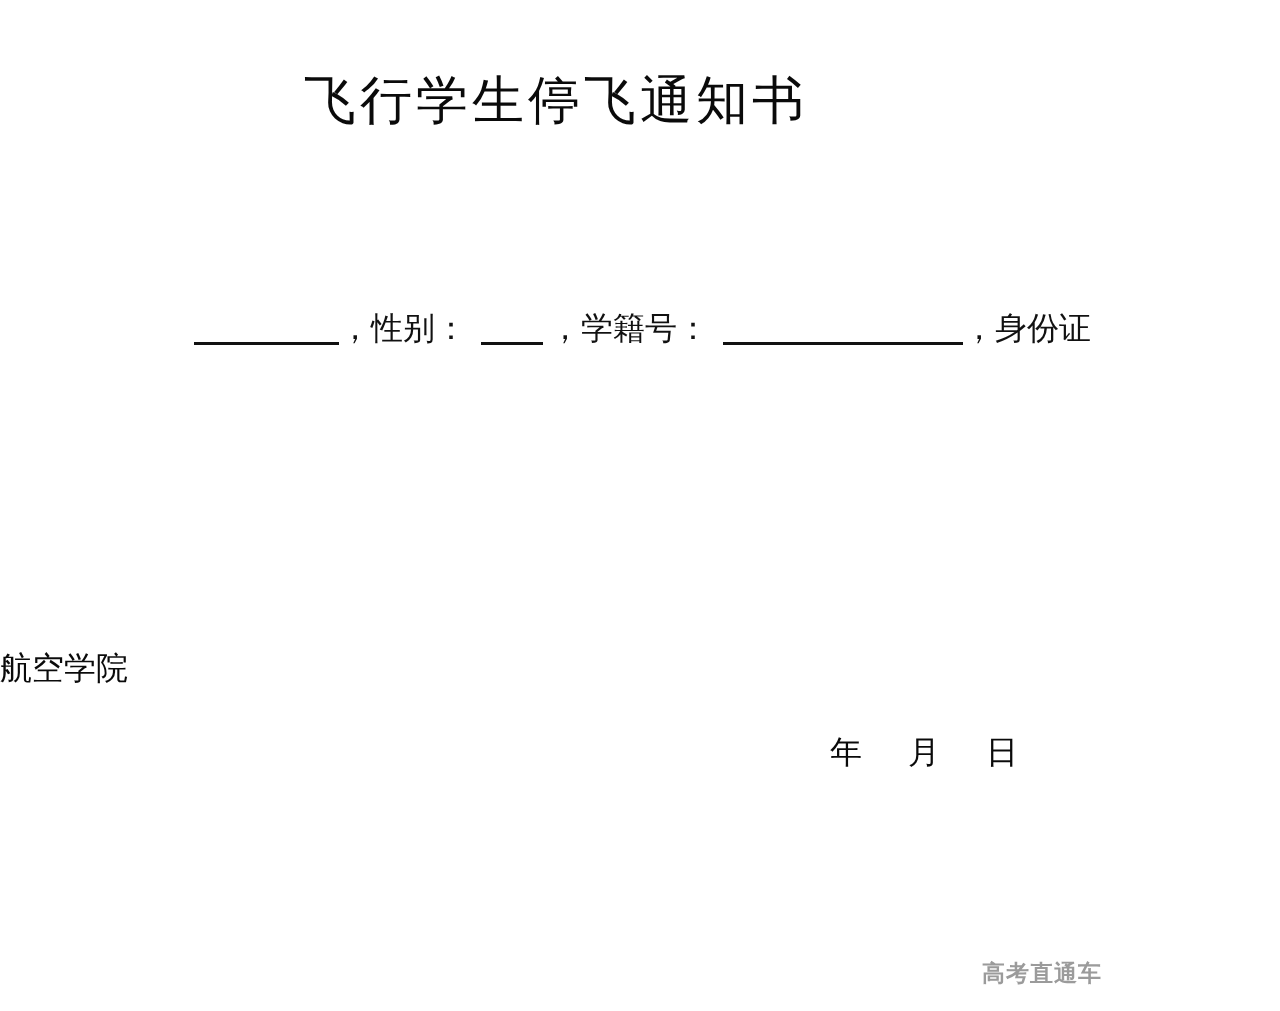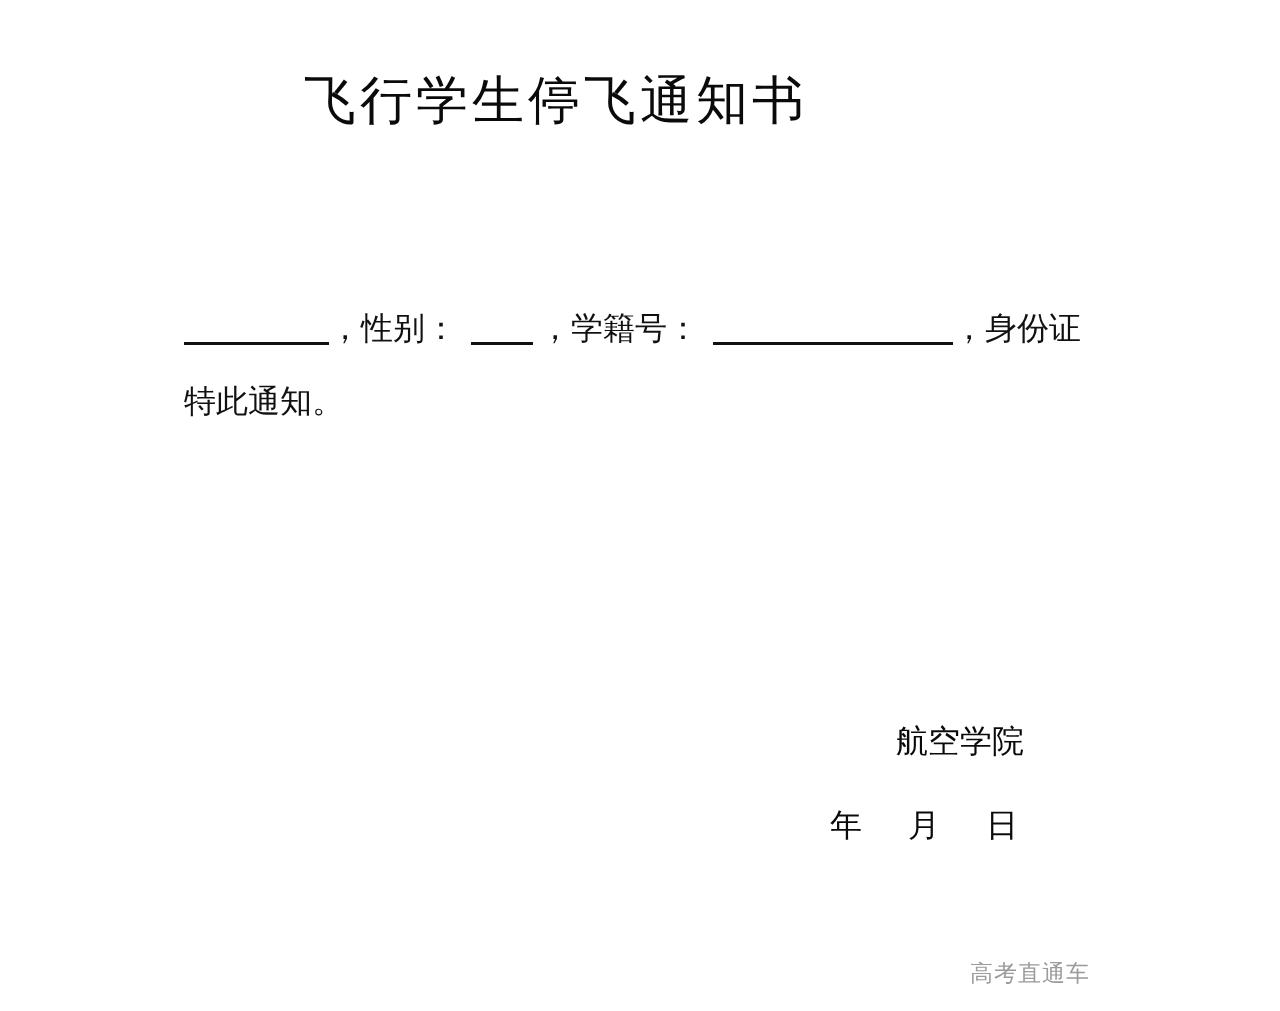--- a/index.html
+++ b/index.html
@@ -19,74 +19,73 @@
     font-size:52px;
     font-weight:500;
     letter-spacing:4px;
     color:#0a0a0a;
   }
   .body{
     margin:156px 100px 0 118px;
     font-size:32px;
     line-height:73px;
   }
-  .line{margin:0;white-space:nowrap;}
+  .line{margin:10px;white-space:nowrap;}
   .indent{padding-left:66px;}
   .blank{
     display:inline-block;
     height:0;
     border-bottom:3px solid #111111;
     vertical-align:-6px;
   }
   .w145{width:145px;}
   .w62{width:62px; margin-left:14px; margin-right:6px;}
   .w240{width:240px; margin-left:14px;}
   .w310{width:310px; margin-left:6px;}
   .w335{width:335px;}
   .sig-org{
     margin-top:282px;
     padding-right:88px;
-    text-align:right;
     font-size:32px;
     color:#0a0a0a;
   }
   .sig-date{
     margin-top:40px;
     padding-right:94px;
     text-align:right;
     font-size:32px;
     color:#0a0a0a;
   }
   .sig-date span + span{margin-left:46px;}
   .watermark{
     position:absolute;
-    right:22px;
+    right:10px;
     bottom:22px;
     font-family:"Liberation Sans","DejaVu Sans",sans-serif;
     font-size:23px;
     color:#9b9b9b;
     letter-spacing:1px;
+    font-weight:bold;
   }
 </style>
 </head>
 <body>
 
 <div class="page">
 
   <h1 class="title">飞行学生停飞通知书</h1>
 
   <div class="body">
 
     <p class="line indent">
       <span class="blank w145"></span><span>，性别：</span><span class="blank w62"></span><span>，学籍号：</span><span class="blank w240"></span><span>，身份证</span>
     </p>
 
 
 
-    <p class="line indent">特此通知。</p>
 
   </div>
 
   <div class="sig-org">航空学院</div>
 
   <div class="sig-date">
     <span>年</span><span>月</span><span>日</span>
   </div>
 
   <div class="watermark">高考直通车</div>

